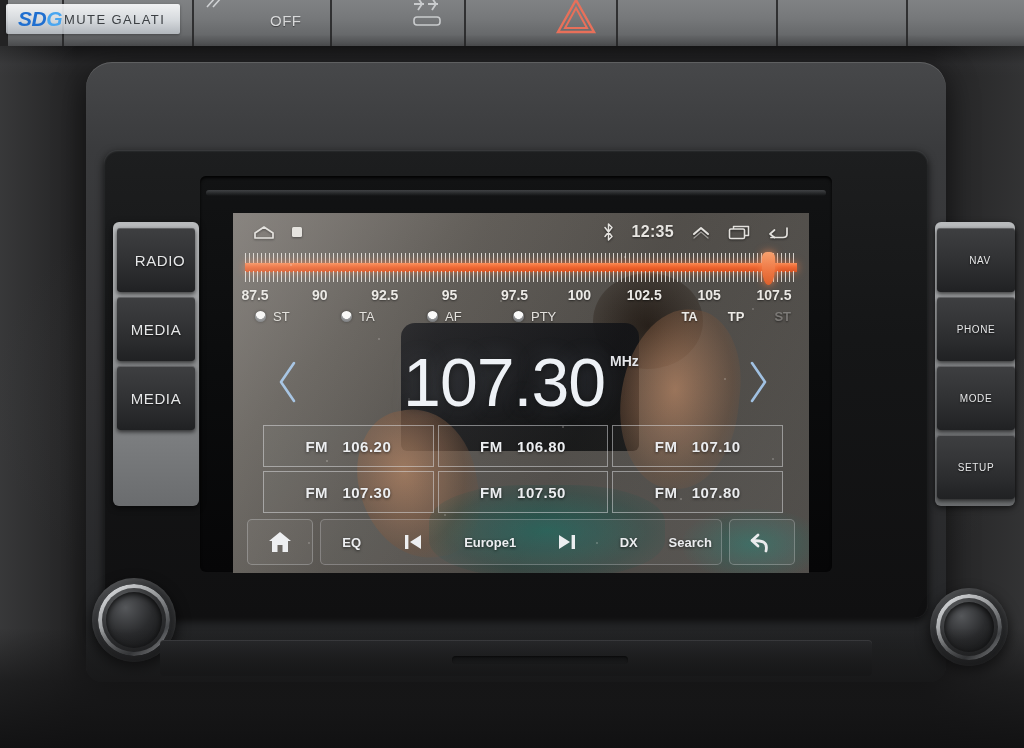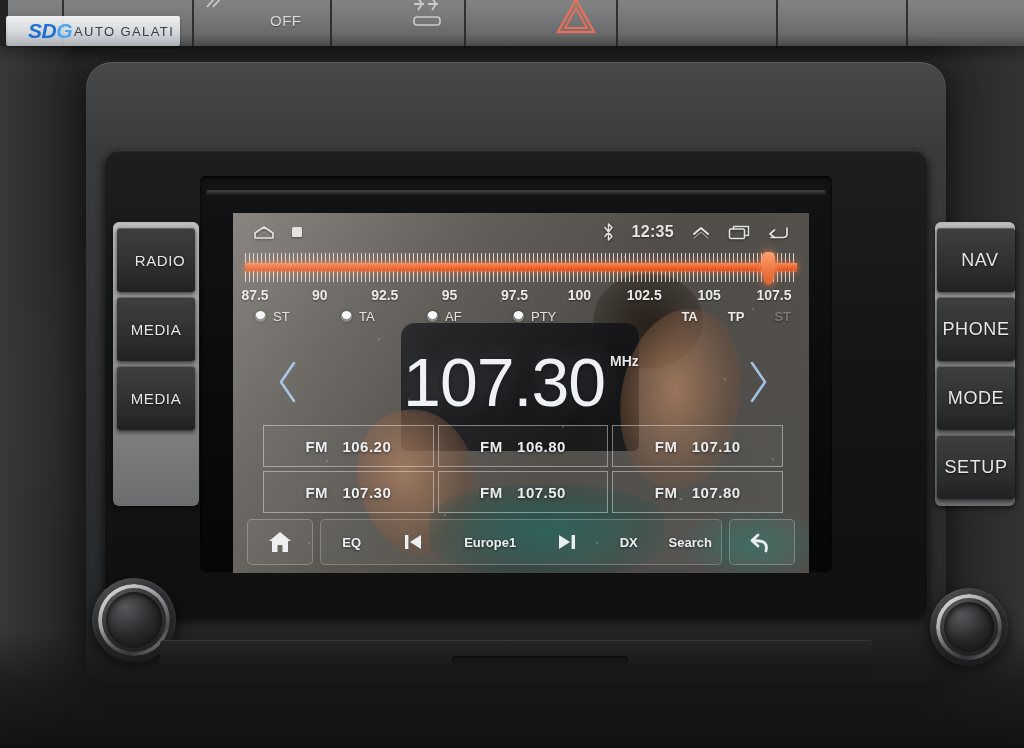--- a/index.html
+++ b/index.html
@@ -262,21 +262,21 @@
   .btn-rail.right { left: 935px; width: 80px; }
   .hw-btn {
     position: absolute; left: 4px; width: 78px; height: 64px;
     border-radius: 3px;
     background: linear-gradient(180deg,#3e3f41 0%, #343537 38%, #2a2b2d 72%, #202123 100%);
     display: flex; align-items: center; justify-content: center;
     color: #e6e7e8; font-size: 15px; letter-spacing: .6px;
     box-shadow: 0 2px 4px rgba(0,0,0,.65), inset 0 1px 0 rgba(190,192,194,.28);
     text-shadow: 0 1px 2px rgba(0,0,0,.7);
   }
-  .btn-rail.right .hw-btn { left: 2px; width: 78px; font-size: 18px; }
+  .btn-rail.right .hw-btn { left: 2px; width: 78px; font-size: 10px; }
   .hw-btn:nth-of-type(1) { top: 6px; padding-left: 8px; }
   .hw-btn:nth-of-type(2) { top: 75px; }
   .hw-btn:nth-of-type(3) { top: 144px; }
   .hw-btn:nth-of-type(4) { top: 213px; }
 
   
   .knob {
     position: absolute; border-radius: 50%;
     background: radial-gradient(circle at 38% 32%, #5e6062 0%, #2e2f31 45%, #141516 100%);
     box-shadow: 0 6px 14px rgba(0,0,0,.75), inset 0 2px 4px rgba(170,172,174,.18);
@@ -305,24 +305,24 @@
   }
   .trim-slot {
     position:absolute; left: 452px; top: 656px; width: 176px; height: 8px;
     border-radius: 4px;
     background: linear-gradient(180deg,#0e0f10,#1c1d1e);
     box-shadow: inset 0 1px 2px rgba(0,0,0,.9);
   }
 
   
   .wm {
-    position: absolute; left: 6px; top: 16px; width: 174px; height: 30px;
+    position: absolute; left: 6px; top: 4px; width: 174px; height: 30px;
     background: linear-gradient(180deg, rgba(248,249,250,.93) 0%, rgba(226,230,234,.88) 55%, rgba(196,202,208,.8) 100%);
     border-radius: 2px;
-    display: flex; align-items: center; padding-left: 22px;
+    display: flex; align-items: center; padding-left: 12px;
     box-shadow: 0 1px 3px rgba(0,0,0,.35);
   }
   .wm-sd { font-size: 21px; font-weight: bold; color: #1f6fd0; letter-spacing: -.5px; font-style: italic; }
   .wm-g  { font-size: 21px; font-weight: bold; color: #49a6f0; letter-spacing: -.5px; font-style: italic; }
   .wm-sub { font-size: 13px; color: #3c4044; letter-spacing: 1.4px; margin-left: 2px; }
 </style>
 </head>
 <body>
 
 <div id="root">
@@ -568,16 +568,16 @@
     <div class="cap"></div>
   </div>
 
   <div class="trim"></div>
   <div class="trim-slot"></div>
   <div class="dash-bottom"></div>
 
   <div class="wm">
     <span class="wm-sd">SD</span>
     <span class="wm-g">G</span>
-    <span class="wm-sub">AUTO GALATI</span>
+    <span class="wm-sub">MUTE GALATI</span>
   </div>
 
 </div>
 
 </body></html>

